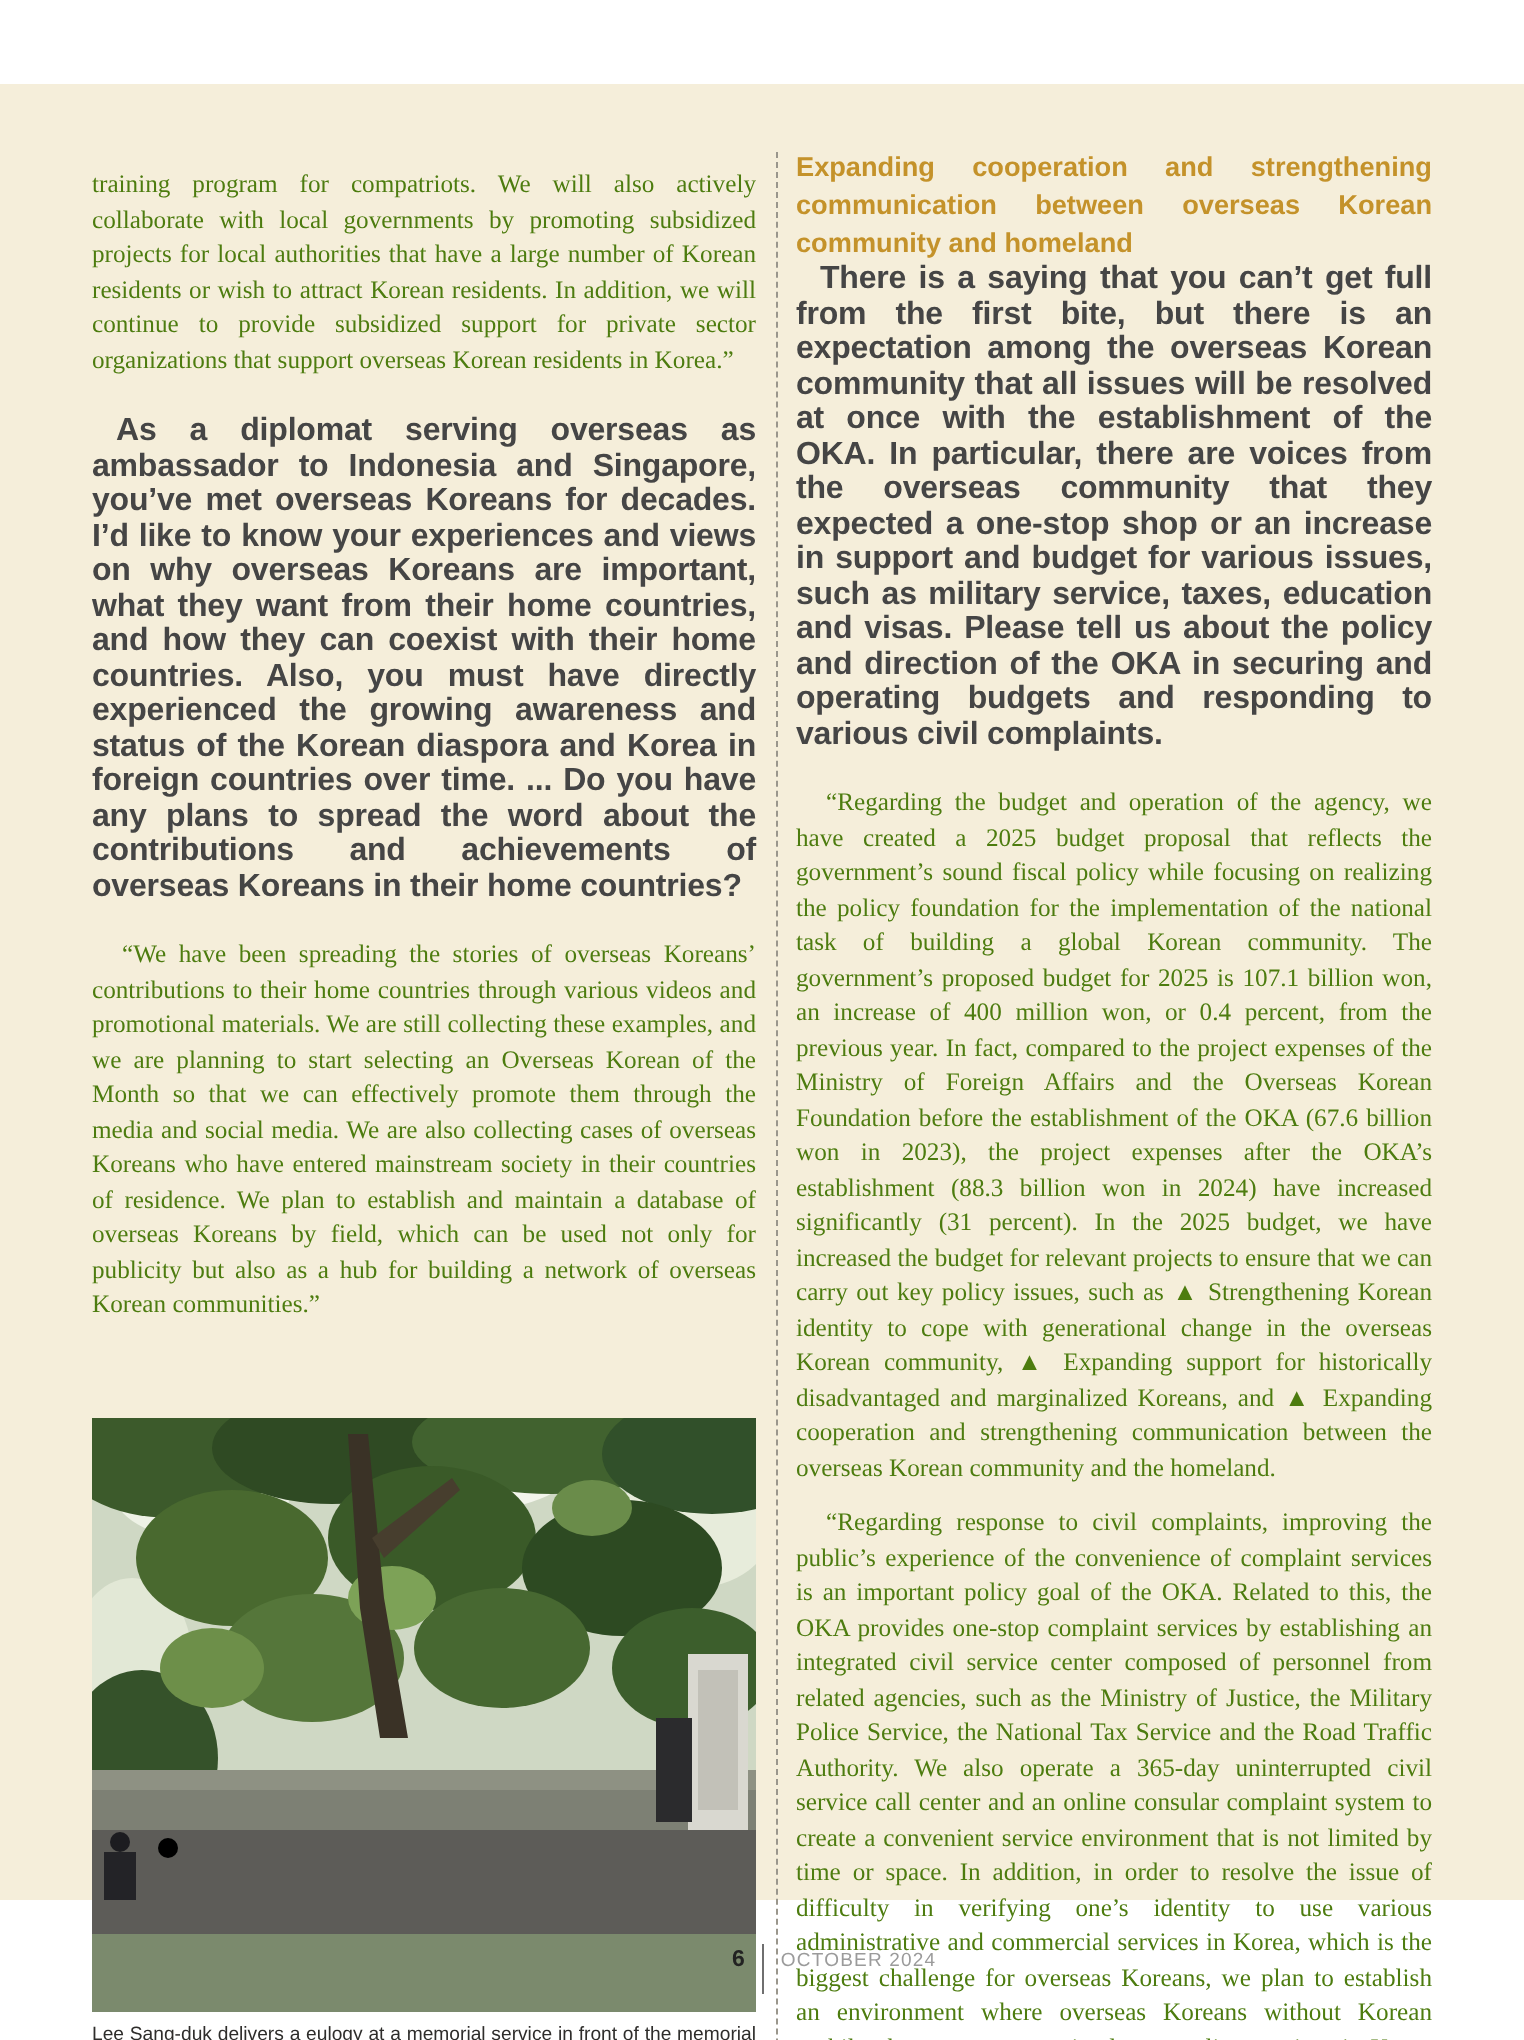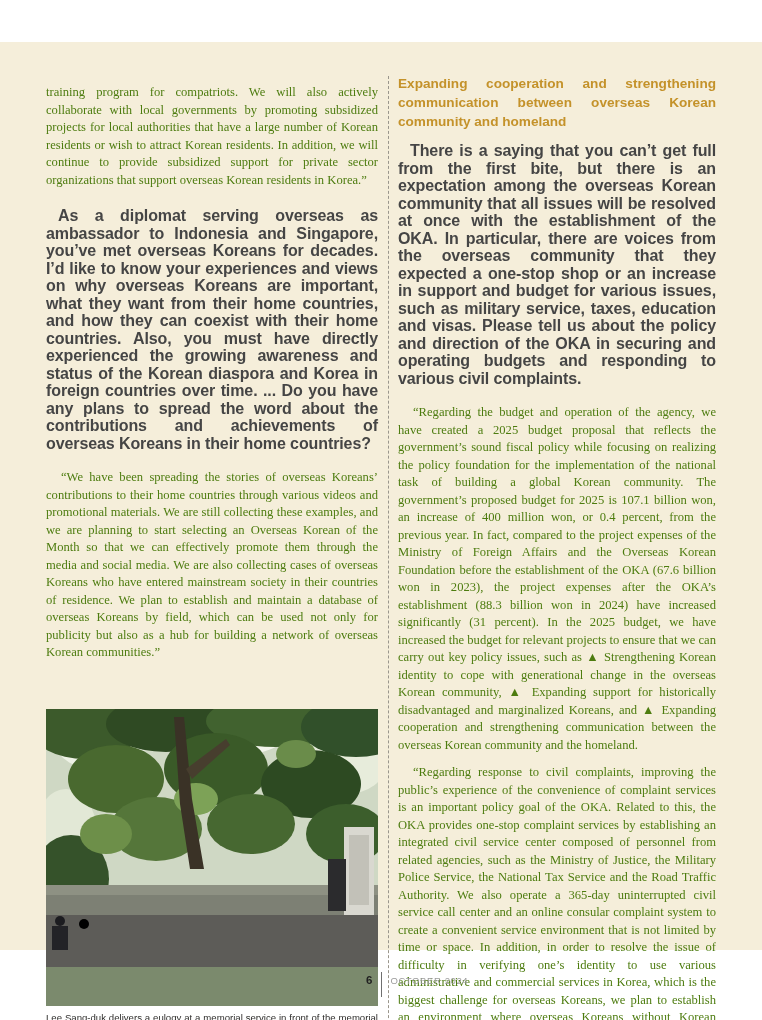--- a/index.html
+++ b/index.html
@@ -30,21 +30,21 @@
   .serif-para.no-indent{text-indent:0;}
   .question-para{
     font-size:16px;line-height:17.5px;color:#454545;
     font-weight:bold;letter-spacing:-0.1px;
     text-align:justify;text-indent:12px;
   }
   .spacer-lg{height:18px;}
   .spacer-sm{height:7px;}
   .section-heading{
     font-size:13.6px;line-height:19px;font-weight:bold;color:#c4922a;
-    text-align:justify;margin-bottom:11px;
+    text-align:justify;
   }
   .photo-wrap{margin-top:47px;width:332px;height:297px;overflow:hidden;background:#7b8a6d;}
   .photo-wrap svg{display:block;}
   .photo-caption{
     margin-top:5px;font-size:9.6px;line-height:13px;color:#2e2d2b;
     text-align:justify;
   }
   .footer{
     position:absolute;left:366px;top:972px;height:26px;
     display:flex;align-items:flex-start;

